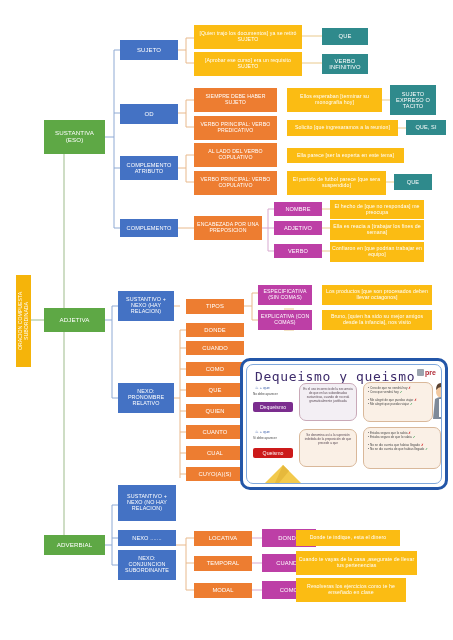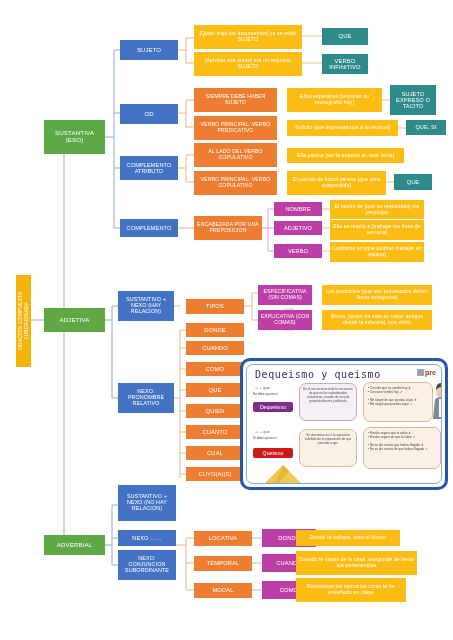--- a/index.html
+++ b/index.html
@@ -48,21 +48,21 @@
     overflow:hidden;
   }
   .card-inner{
     position:absolute;left:3px;top:3px;right:3px;bottom:3px;
     border:1px solid #7FA8DC;border-radius:7px;background:#fff;
     overflow:hidden;
   }
   .card-title{
     position:absolute;left:8px;top:4px;
     font-family:"DejaVu Sans Mono", monospace;
-    font-size:10px;color:#3D2B6B;letter-spacing:.6px;
+    font-size:13px;color:#3D2B6B;letter-spacing:.6px;
   }
   .card-logo{
     position:absolute;right:5px;top:4px;
     font-family:"Liberation Sans",sans-serif;
     font-size:7px;color:#B02A37;font-weight:bold;
   }
   .card-logo .sq{
     display:inline-block;width:7px;height:7px;background:#9aa3ad;
     vertical-align:-1px;margin-right:1px;border-radius:1px;
   }

